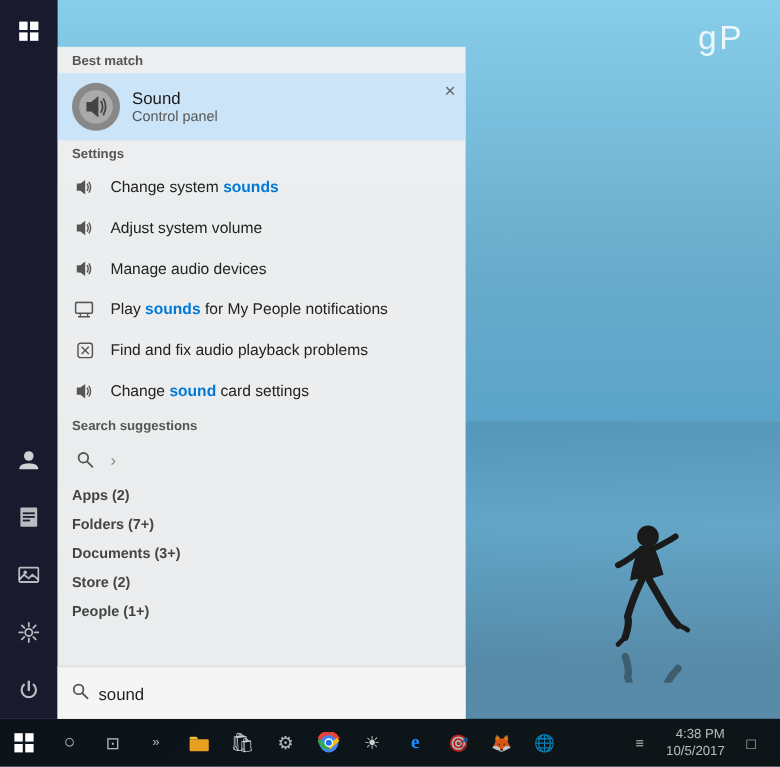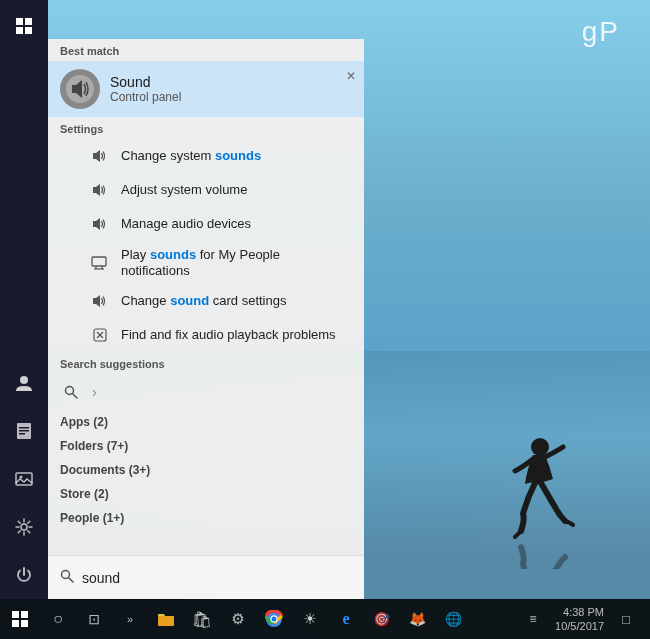--- a/index.html
+++ b/index.html
@@ -98,21 +98,21 @@
       color: rgba(255,255,255,0.75);
       font-size: 18px;
       cursor: pointer;
     }
 
     
     .start-menu {
       position: absolute;
       left: 48px;
       bottom: 40px;
-      width: 316px;
+      width: 340px;
       height: 560px;
       background: rgba(240,240,240,0.97);
       display: flex;
       flex-direction: column;
       z-index: 300;
     }
 
     
     .search-results {
       flex: 1;
@@ -188,21 +188,20 @@
       cursor: pointer;
     }
 
     
     .menu-item {
       display: flex;
       align-items: center;
       padding: 6px 12px;
       cursor: pointer;
       min-height: 32px;
-      margin-left: 29px;
     }
 
     .menu-item-icon {
       width: 22px;
       height: 22px;
       display: flex;
       align-items: center;
       justify-content: center;
       margin-right: 10px;
       font-size: 14px;
@@ -474,40 +473,40 @@
           <line x1="3" y1="13" x2="13" y2="13" stroke="#555" stroke-width="1.2"></line>
         </svg>
       </div>
       <span class="menu-item-text">
         Play <span class="highlight">sounds</span> for My People notifications
       </span>
     </div>
 
     <div class="menu-item">
       <div class="menu-item-icon">
+        <svg width="16" height="16" viewBox="0 0 16 16">
+          <rect x="2" y="2" width="12" height="12" rx="2" fill="none" stroke="#555" stroke-width="1.2"></rect>
+          <line x1="5" y1="5" x2="11" y2="11" stroke="#555" stroke-width="1.2"></line>
+          <line x1="11" y1="5" x2="5" y2="11" stroke="#555" stroke-width="1.2"></line>
+        </svg>
+      </div>
+      <span class="menu-item-text">Find and fix audio playback problems</span>
+    </div>
+
+    <div class="menu-item">
+      <div class="menu-item-icon">
         <svg width="16" height="14" viewBox="0 0 16 14">
           <polygon points="1,4 1,10 4,10 8,13 8,1 4,4" fill="#555"></polygon>
           <path d="M9.5 4 Q11.5 7 9.5 10" fill="none" stroke="#555" stroke-width="1.2"></path>
           <path d="M11 2.5 Q14 7 11 11.5" fill="none" stroke="#555" stroke-width="1.2"></path>
         </svg>
       </div>
       <span class="menu-item-text">
         Change <span class="highlight">sound</span> card settings
       </span>
-    </div>
-
-    <div class="menu-item">
-      <div class="menu-item-icon">
-        <svg width="16" height="16" viewBox="0 0 16 16">
-          <rect x="2" y="2" width="12" height="12" rx="2" fill="none" stroke="#555" stroke-width="1.2"></rect>
-          <line x1="5" y1="5" x2="11" y2="11" stroke="#555" stroke-width="1.2"></line>
-          <line x1="11" y1="5" x2="5" y2="11" stroke="#555" stroke-width="1.2"></line>
-        </svg>
-      </div>
-      <span class="menu-item-text">Find and fix audio playback problems</span>
     </div>
 
     <div class="section-label">Search suggestions</div>
 
     <div class="suggestion-item">
       <div class="suggestion-icon">
         <svg width="14" height="14" viewBox="0 0 14 14">
           <circle cx="5.5" cy="5.5" r="4" fill="none" stroke="#555" stroke-width="1.5"></circle>
           <line x1="8.5" y1="8.5" x2="13" y2="13" stroke="#555" stroke-width="1.5" stroke-linecap="round"></line>
         </svg>

